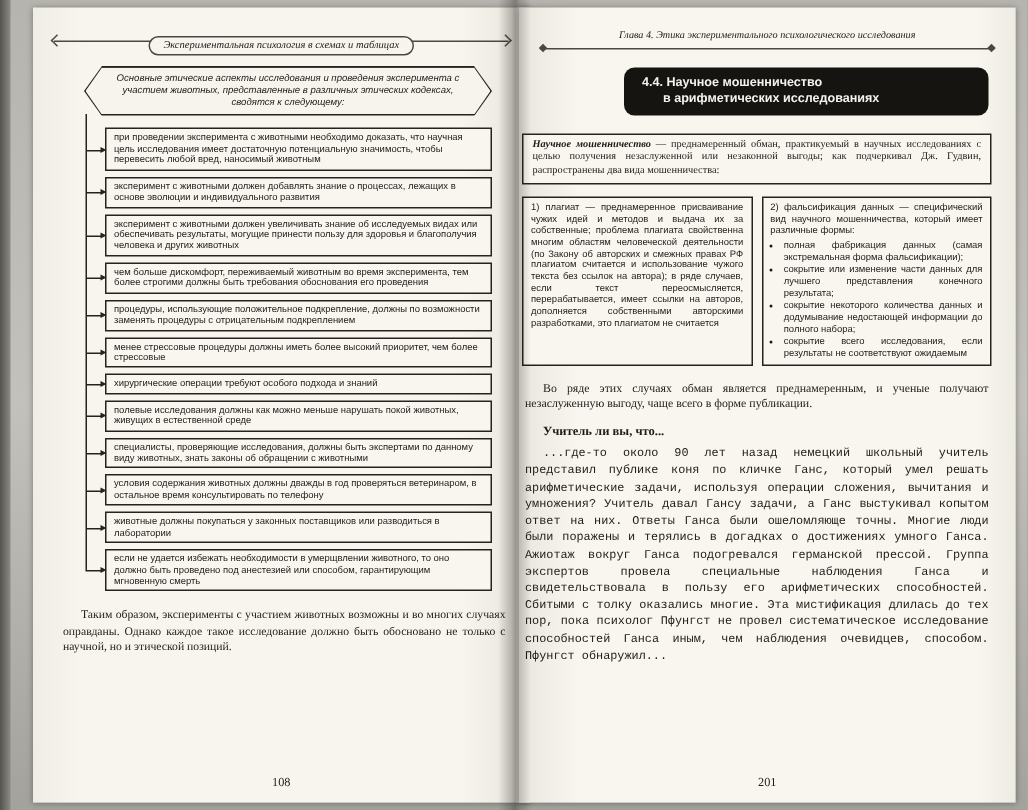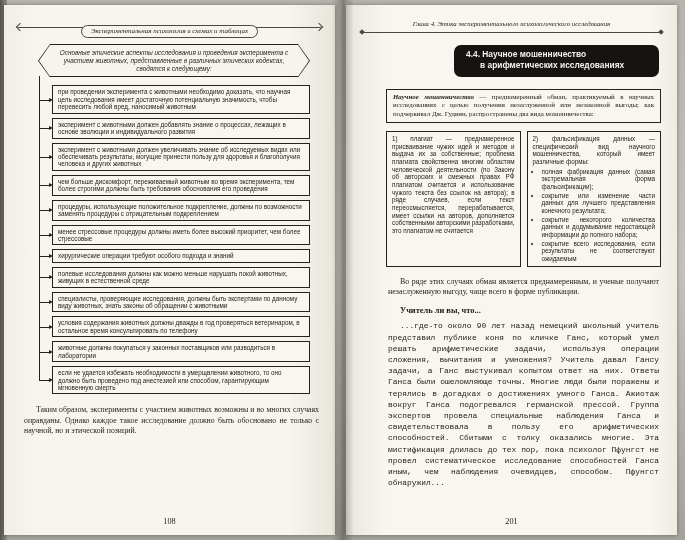--- a/index.html
+++ b/index.html
@@ -11,21 +11,21 @@
     overflow:hidden;
     position:relative;
   }
   .scan { position:absolute; inset:0; background:linear-gradient(180deg,#b5b4ae 0%,#c2c1bb 50%,#a3a29c 100%); }
   .book-edge { position:absolute; left:0; top:0; width:7px; height:100%; background:linear-gradient(90deg,#55534e,#8d8b85); }
   .page {
     position:absolute; top:5px; height:530px; width:331px;
     background:#f6f4ed;
     box-shadow:0 0 4px rgba(0,0,0,.35);
   }
-  .page-left  { left:4px;  background:linear-gradient(90deg,#efede5 0%,#f7f5ee 10%,#f7f5ee 86%,#e7e4db 100%); }
+  .page-left  { left:22px;  background:linear-gradient(90deg,#efede5 0%,#f7f5ee 10%,#f7f5ee 86%,#e7e4db 100%); }
   .page-right { left:346px; background:linear-gradient(90deg,#e9e6de 0%,#f8f6ef 12%,#f8f6ef 92%,#eeebe3 100%); }
   .gutter {
     position:absolute; left:332px; top:0; width:22px; height:100%; z-index:6;
     background:linear-gradient(90deg,rgba(0,0,0,0) 0%,rgba(0,0,0,.22) 40%,rgba(40,35,30,.38) 52%,rgba(0,0,0,.18) 65%,rgba(0,0,0,0) 100%);
   }
 
   
   .runhead { position:relative; margin:14px 12px 0 12px; height:16px; text-align:center; }
   .rh-line { position:absolute; left:2px; right:2px; top:8px; height:1px; background:#4a4845; }
   .rh-line::before, .rh-line::after {
@@ -72,21 +72,21 @@
   }
   .flow-box::before { content:""; position:absolute; left:-13px; top:50%; width:10px; height:1px; background:#24231f; }
   .flow-box::after {
     content:""; position:absolute; left:-4px; top:50%; transform:translateY(-50%);
     border-top:2.5px solid transparent; border-bottom:2.5px solid transparent; border-left:4px solid #24231f;
   }
   .conclusion { margin:11px 16px 0 20px; font-size:7.8px; line-height:1.32; text-align:justify; text-indent:12px; }
   .pagenum { position:absolute; bottom:9px; left:0; width:100%; text-align:center; font-size:8.2px; }
 
   
-  .rp-body { padding:0 16px 0 12px;margin-left:28px; }
+  .rp-body { padding:0 16px 0 2px; }
   .section-bar {
     margin:12px 2px 0 68px; background:#151411; color:#f5f3ec;
     border-radius:7px; padding:4px 10px 5px 12px;
     font-family:"Liberation Sans", sans-serif; font-weight:bold;
     font-size:8.4px; line-height:1.35;
   }
   .section-bar .sb2 { padding-left:14px; }
   .defbox {
     margin-top:12px; border:1px solid #24231f; padding:3px 6px;
     font-size:6.9px; line-height:1.28; text-align:justify; background:#f8f6ef;

